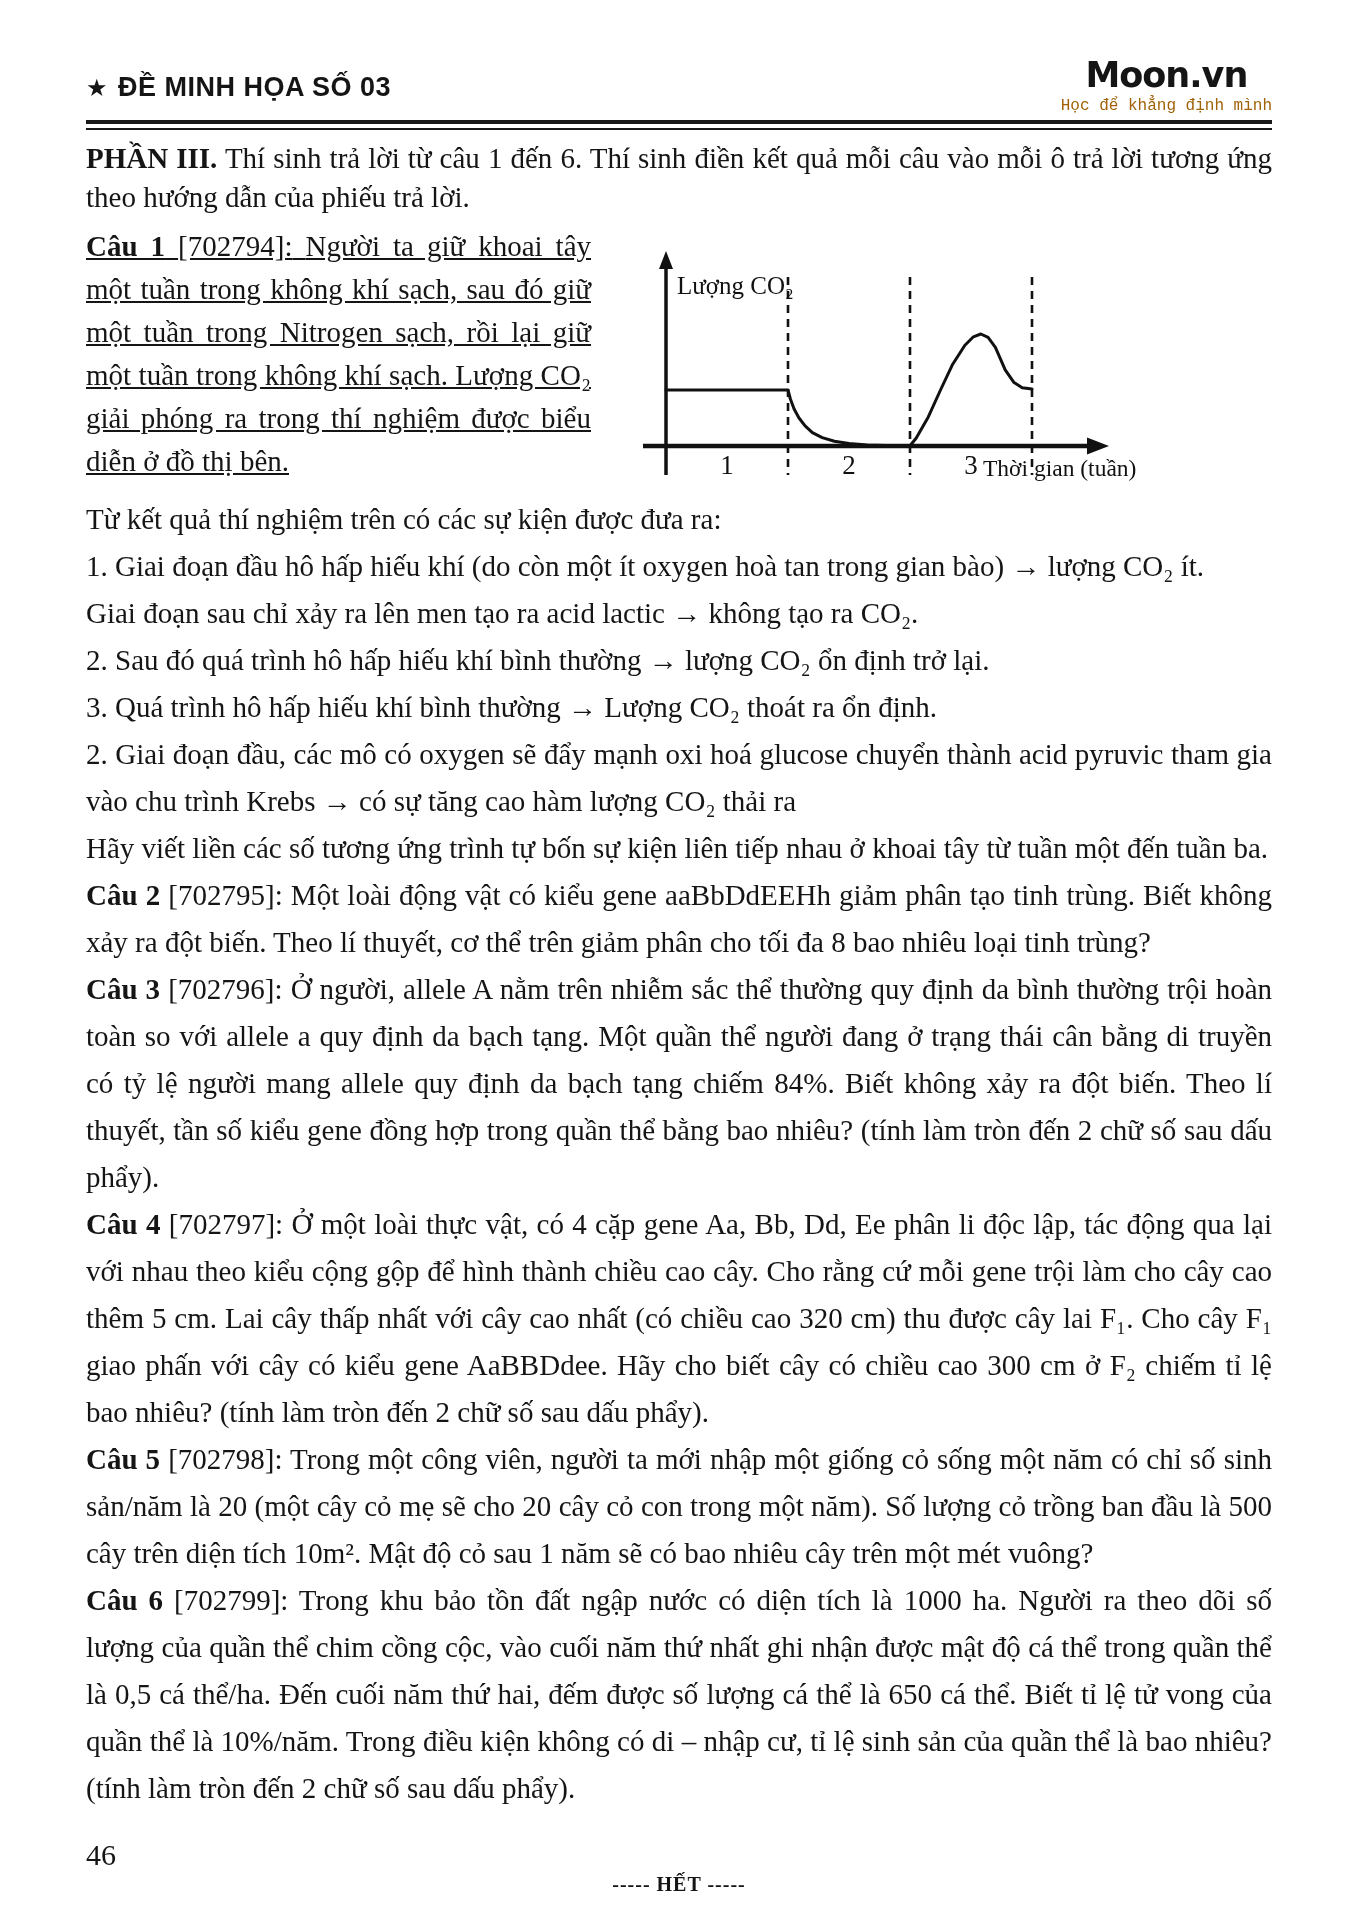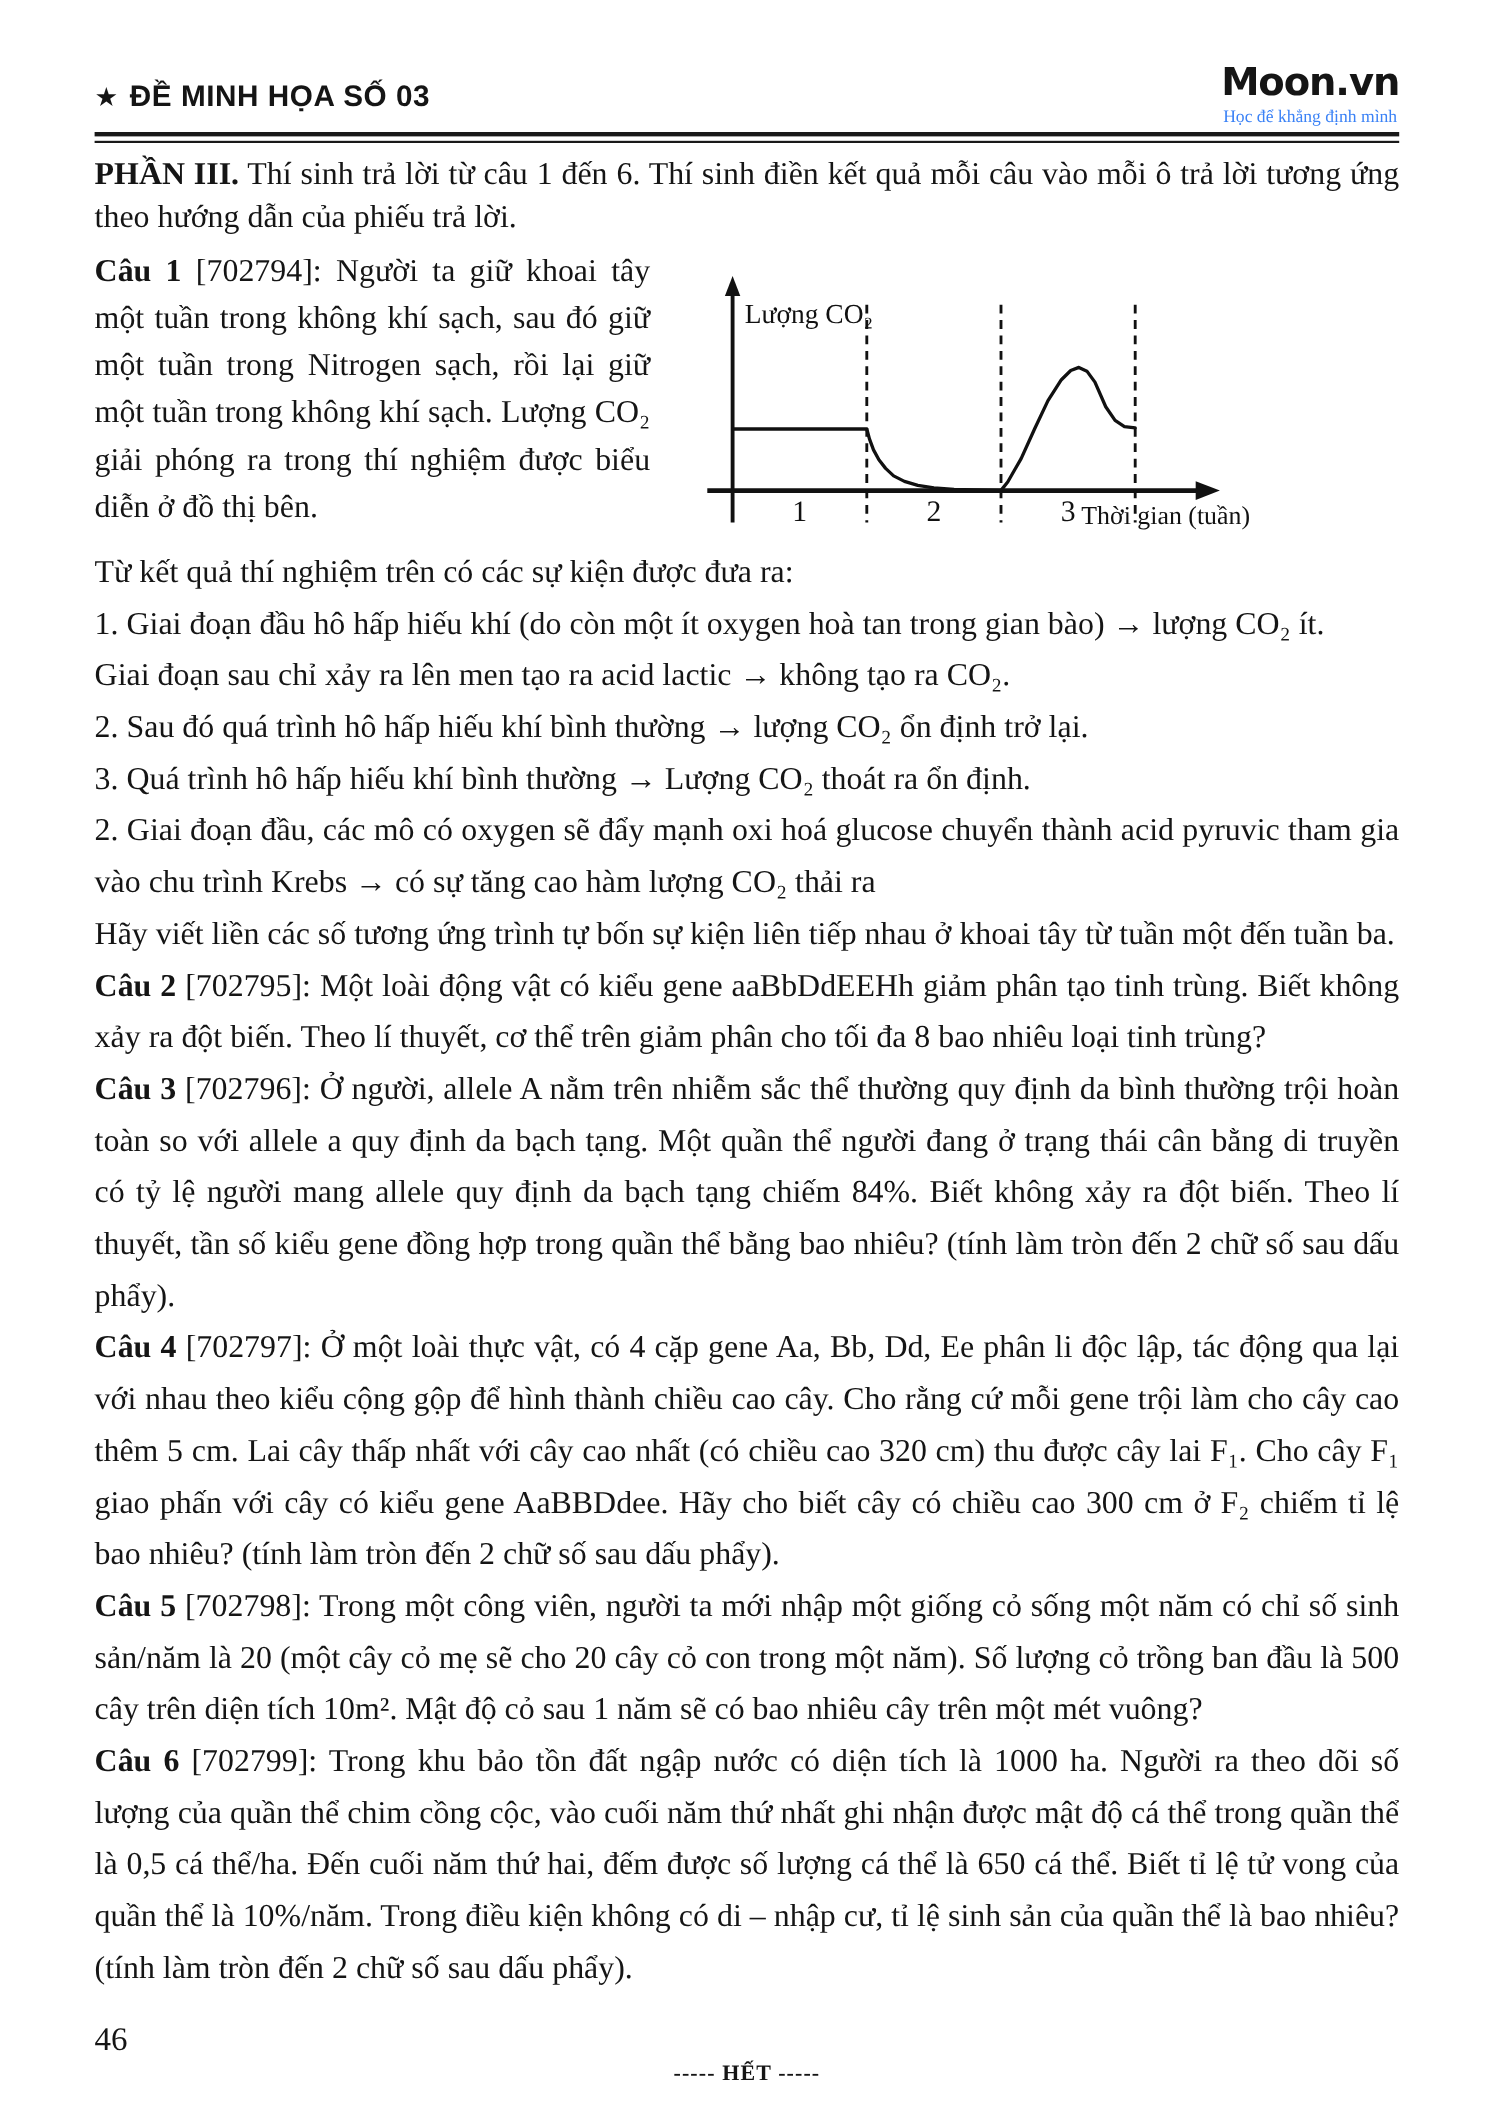--- a/index.html
+++ b/index.html
@@ -22,30 +22,30 @@
     font-weight:700; font-size:27px; letter-spacing:.5px;
     padding-top:16px; white-space:nowrap;
   }
   .star { font-size:24px; margin-right:10px; }
   .hdr-right { text-align:center; line-height:1.1; }
   .logo {
     font-family:"DejaVu Sans","Liberation Sans",sans-serif;
     font-weight:800; font-size:35px; letter-spacing:-1px;
   }
   .slogan {
-    font-family:Liberation Serif, serif;
-    font-size:16px; color:#3b82f6; margin-top:3px;
+    font-family:Liberation Mono, monospace;
+    font-size:16px; color:#a16207; margin-top:3px;
   }
   .rule { height:4px; border-top:4px solid #191919; border-bottom:2px solid #191919; margin-top:5px; }
   
   .para { margin:0; text-align:justify; line-height:47px; }
   .part3 { line-height:39px; margin-top:9px; }
   b.ql { font-weight:700; }
   
-  .q1row { display:flex; margin-top:8px; }
+  .q1row { display:flex; margin-top:8px;text-decoration:underline; }
   .q1text { flex:none; width:505px; line-height:43px; text-align:justify; }
   .chartwrap { flex:none; margin-left:50px; margin-top:22px; width:505px; }
   svg text { font-family:"Liberation Serif","DejaVu Serif",serif; fill:#111; }
   
   .endmark { text-align:center; font-weight:700; font-size:20px; margin-top:56px; letter-spacing:1px; line-height:32px; }
   .pageno { position:absolute; left:86px; bottom:48px; font-size:30px; }
 </style>
 </head>
 <body>
 

